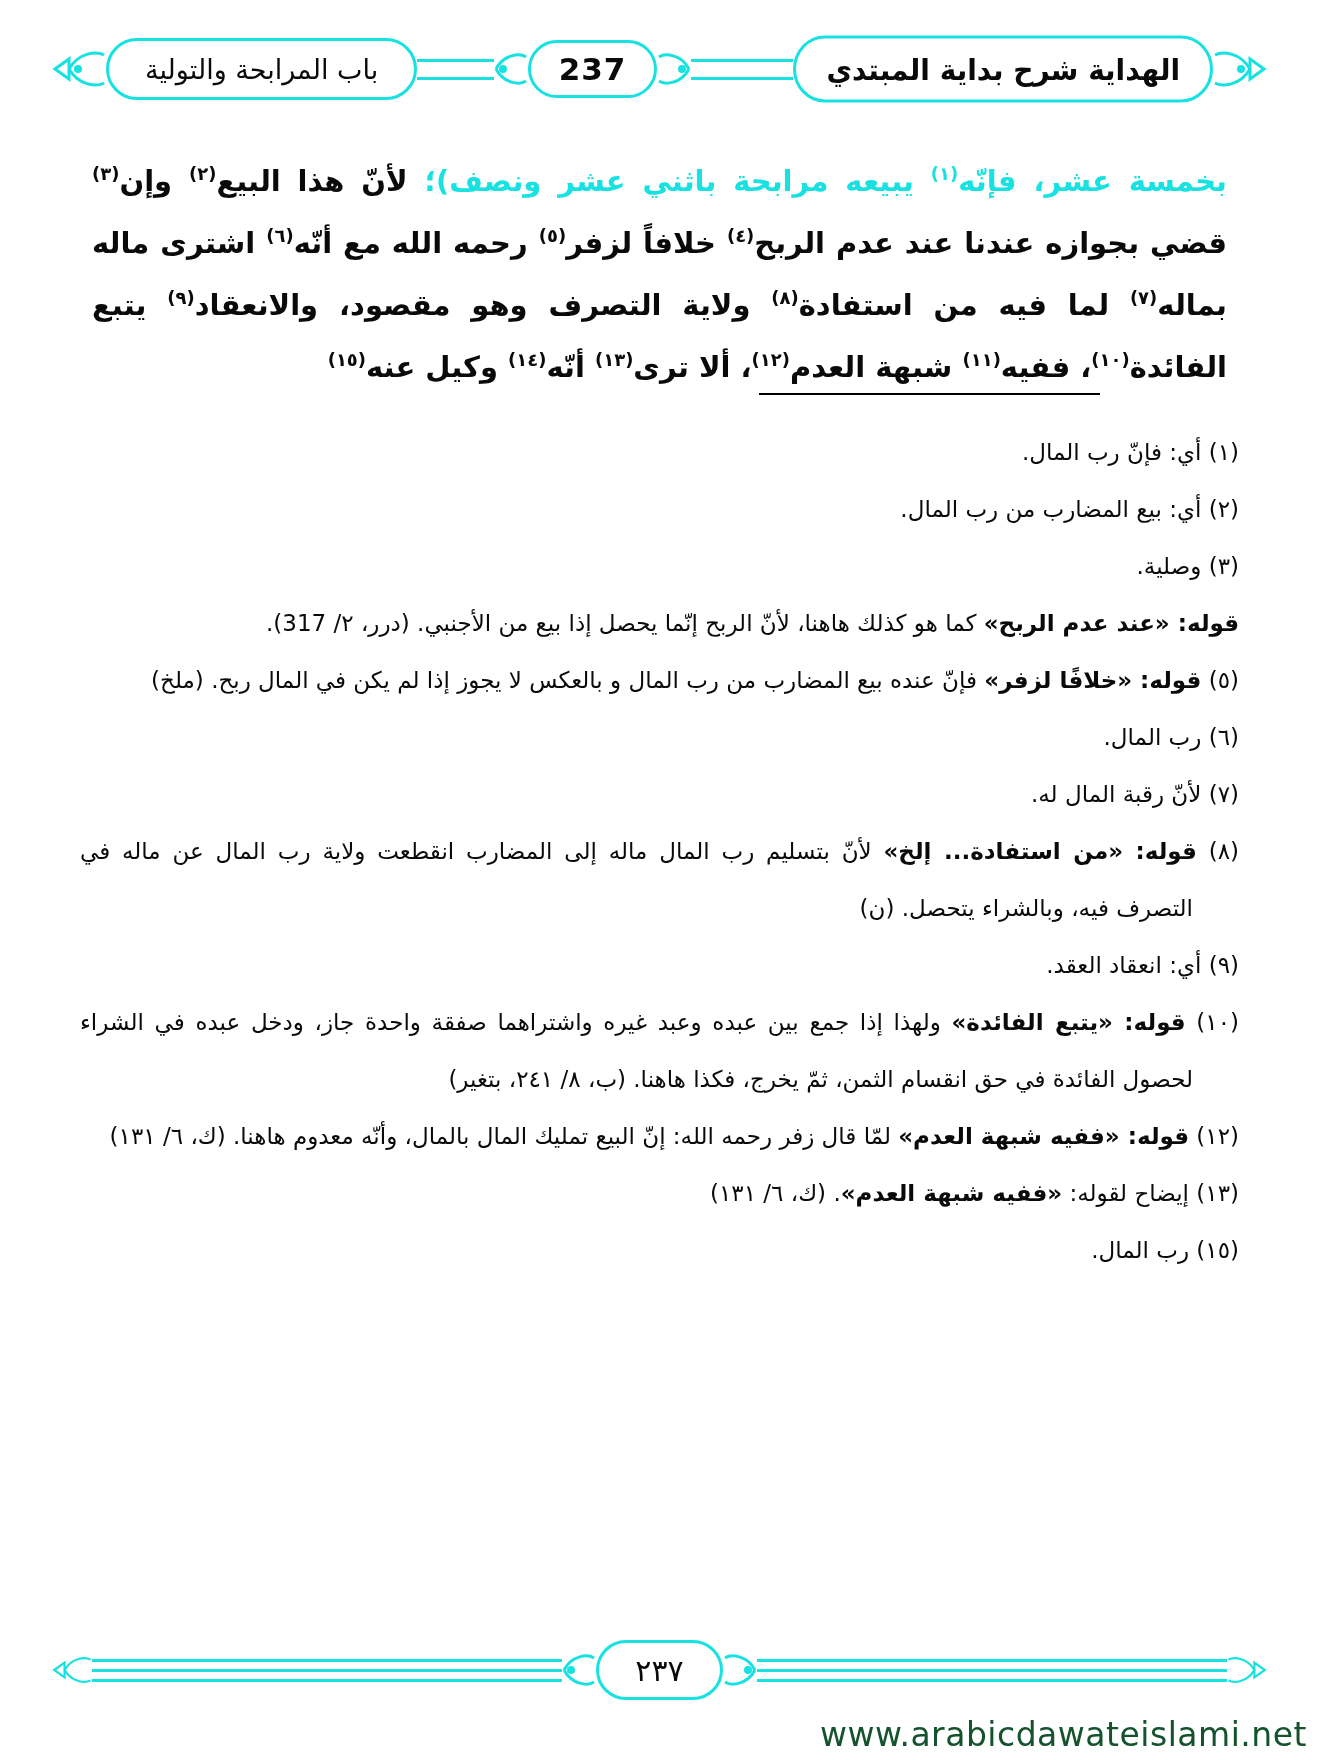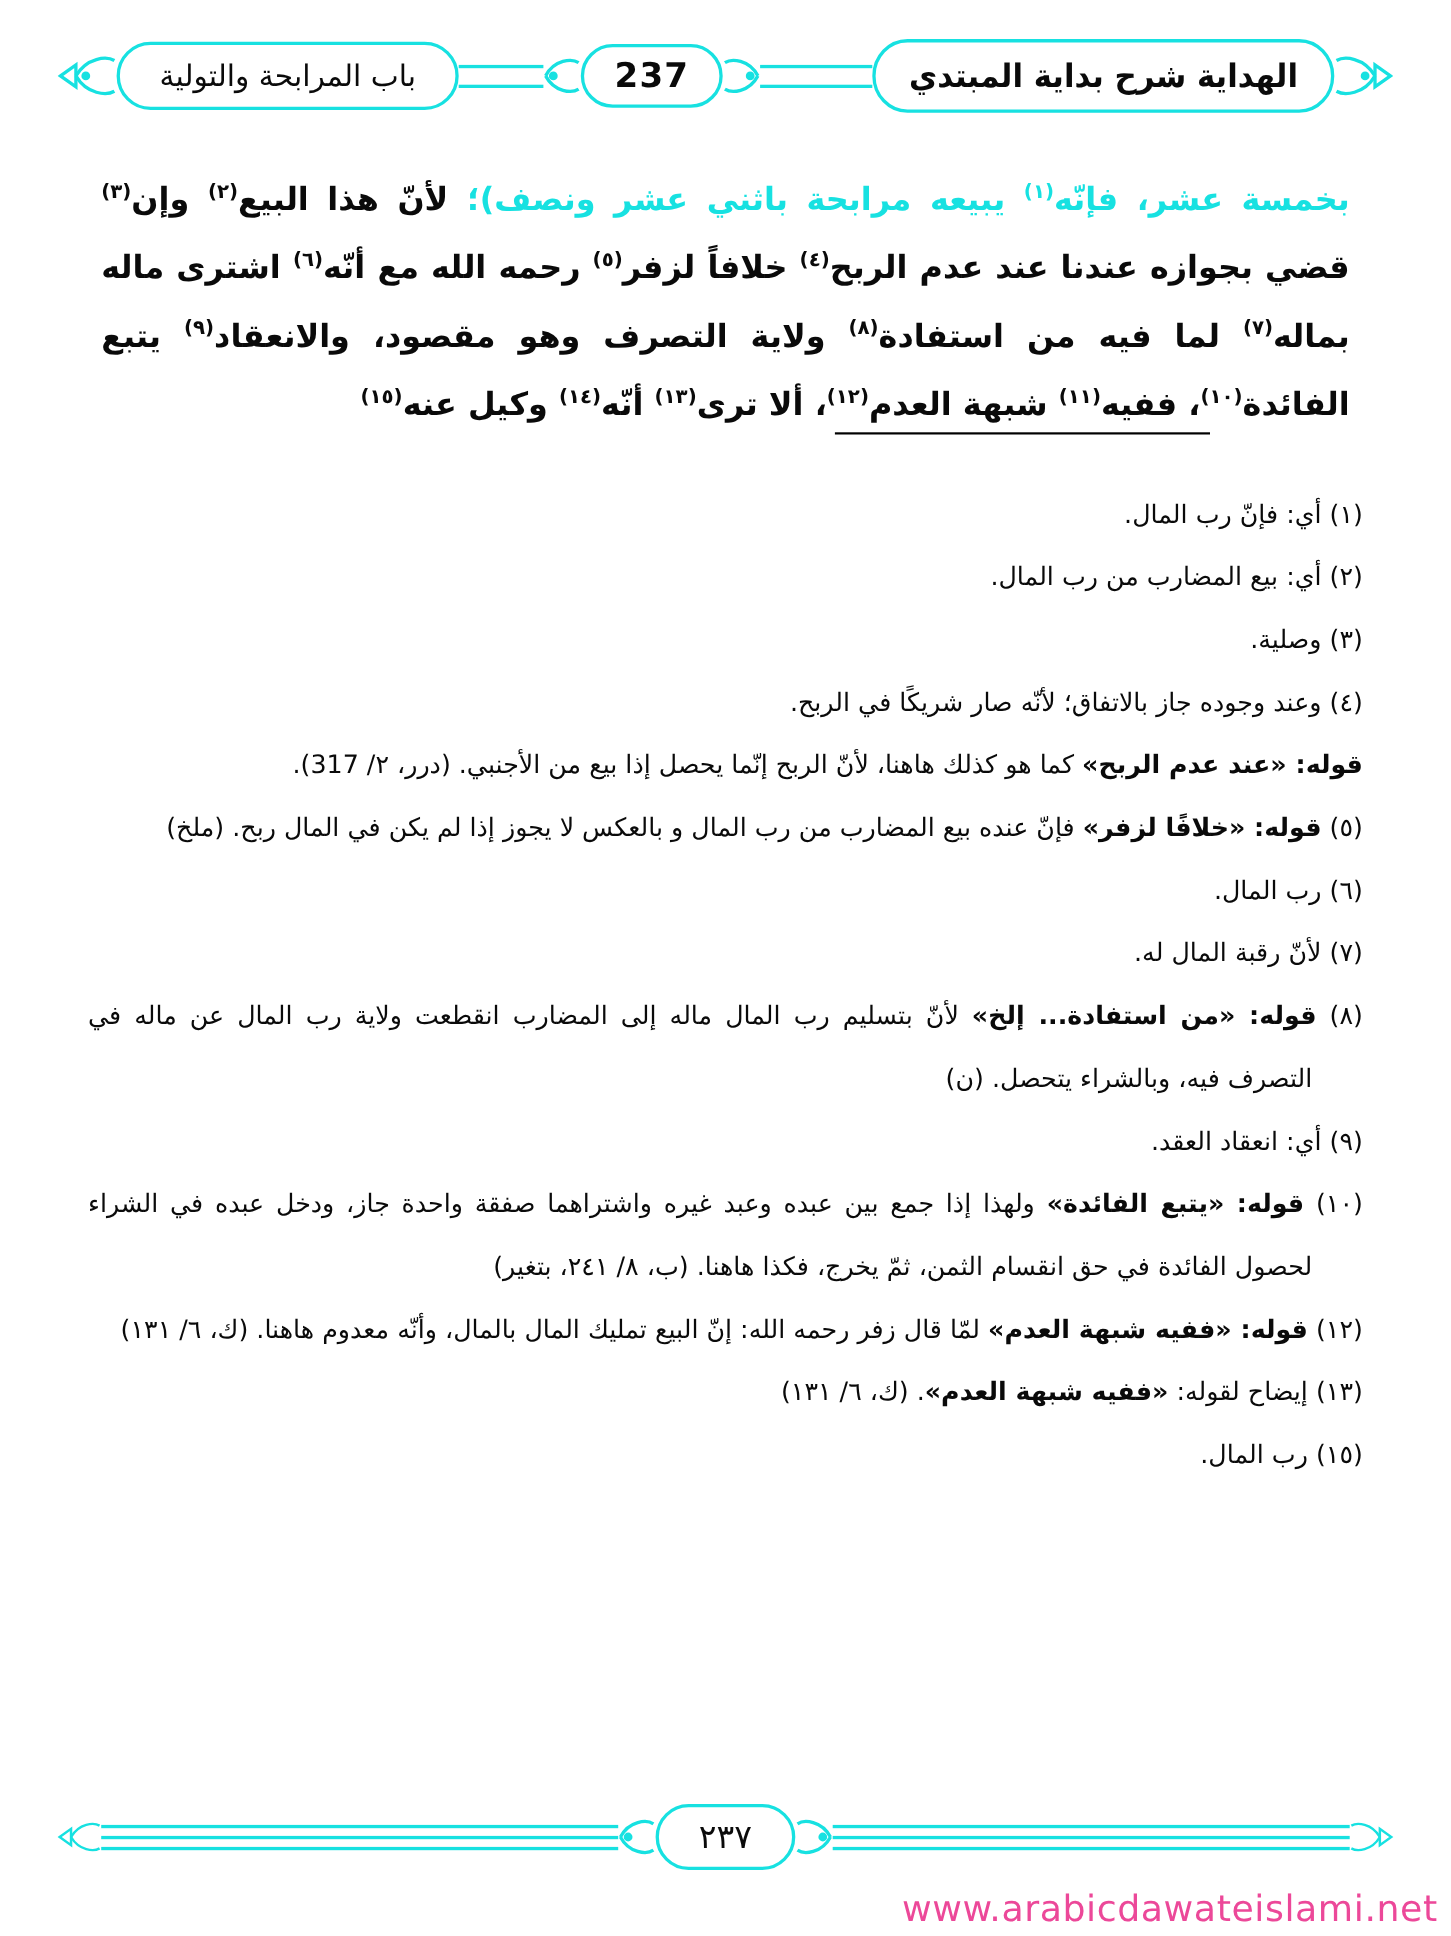--- a/index.html
+++ b/index.html
@@ -36,28 +36,28 @@
     line-height:62px; color:var(--ink);
   }
   .matn .accent { color:var(--accent); }
   .matn sup { font-size:0.62em; line-height:0; vertical-align:11px; font-weight:bold; }
 
   
   .separator { position:absolute; top:393px; right:219px; width:341px; height:0;
                margin:0; border:0; border-top:2px solid #000; }
 
   
-  .footnotes { position:absolute; top:440px; right:80px; left:80px; direction:rtl; }
+  .footnotes { position:absolute; top:424px; right:80px; left:80px; direction:rtl; }
   .fn { margin:0; font-size:23px; line-height:57px; text-align:justify;
         padding-right:46px; text-indent:-46px; color:var(--ink); }
   .fn .b { font-weight:bold; }
 
   
   .watermark { position:absolute; right:12px; bottom:6px; direction:ltr;
-               color:#ec4899; font-size:33px; letter-spacing:0.5px; }
+               color:#14532d; font-size:33px; letter-spacing:0.5px; }
 </style>
 </head>
 <body>
 
 <div class="page">
 
   <header class="hdr">
     <svg class="orn" width="54" height="46" viewBox="0 0 54 46">
       <path d="M3 23 L17 13 L17 33 Z"></path>
       <path d="M17 23 C27 6 45 5 52 9"></path>
@@ -93,21 +93,20 @@
     </svg>
   </header>
 
   <main>
     <p class="matn" id="body-text"><span class="accent">بخمسة عشر، فإنّه</span><sup class="accent">(١)</sup><span class="accent"> يبيعه مرابحة باثني عشر ونصف)؛</span><span> لأنّ هذا البيع</span><sup>(٢)</sup><span> وإن</span><sup>(٣)</sup><span> قضي بجوازه عندنا عند عدم الربح</span><sup>(٤)</sup><span> خلافاً لزفر</span><sup>(٥)</sup><span> رحمه الله مع أنّه</span><sup>(٦)</sup><span> اشترى ماله بماله</span><sup>(٧)</sup><span> لما فيه من استفادة</span><sup>(٨)</sup><span> ولاية التصرف وهو مقصود، والانعقاد</span><sup>(٩)</sup><span> يتبع الفائدة</span><sup>(١٠)</sup><span>، ففيه</span><sup>(١١)</sup><span> شبهة العدم</span><sup>(١٢)</sup><span>، ألا ترى</span><sup>(١٣)</sup><span> أنّه</span><sup>(١٤)</sup><span> وكيل عنه</span><sup>(١٥)</sup></p>
     <hr class="separator">
     <div class="footnotes" id="footnotes">
         <p class="fn"><span>(١) </span><span>أي: فإنّ رب المال.</span></p>
         <p class="fn"><span>(٢) </span><span>أي: بيع المضارب من رب المال.</span></p>
         <p class="fn"><span>(٣) </span><span>وصلية.</span></p>
-        <p class="fn"><span>(٤) </span><span>وعند وجوده جاز بالاتفاق؛ لأنّه صار شريكًا في الربح.</span></p>
         <p class="fn"><span class="b">قوله: «عند عدم الربح»</span><span> كما هو كذلك هاهنا، لأنّ الربح إنّما يحصل إذا بيع من الأجنبي. (درر، ٢/ 317).</span></p>
         <p class="fn"><span>(٥) </span><span class="b">قوله: «خلافًا لزفر»</span><span> فإنّ عنده بيع المضارب من رب المال و بالعكس لا يجوز إذا لم يكن في المال ربح. (ملخ)</span></p>
         <p class="fn"><span>(٦) </span><span>رب المال.</span></p>
         <p class="fn"><span>(٧) </span><span>لأنّ رقبة المال له.</span></p>
         <p class="fn"><span>(٨) </span><span class="b">قوله: «من استفادة... إلخ»</span><span> لأنّ بتسليم رب المال ماله إلى المضارب انقطعت ولاية رب المال عن ماله في التصرف فيه، وبالشراء يتحصل. (ن)</span></p>
         <p class="fn"><span>(٩) </span><span>أي: انعقاد العقد.</span></p>
         <p class="fn"><span>(١٠) </span><span class="b">قوله: «يتبع الفائدة»</span><span> ولهذا إذا جمع بين عبده وعبد غيره واشتراهما صفقة واحدة جاز، ودخل عبده في الشراء لحصول الفائدة في حق انقسام الثمن، ثمّ يخرج، فكذا هاهنا. (ب، ٨/ ٢٤١، بتغير)</span></p>
         <p class="fn"><span>(١٢) </span><span class="b">قوله: «ففيه شبهة العدم»</span><span> لمّا قال زفر رحمه الله: إنّ البيع تمليك المال بالمال، وأنّه معدوم هاهنا. (ك، ٦/ ١٣١)</span></p>
         <p class="fn"><span>(١٣) </span><span>إيضاح لقوله: </span><span class="b">«ففيه شبهة العدم»</span><span>. (ك، ٦/ ١٣١)</span></p>
         <p class="fn"><span>(١٥) </span><span>رب المال.</span></p>

